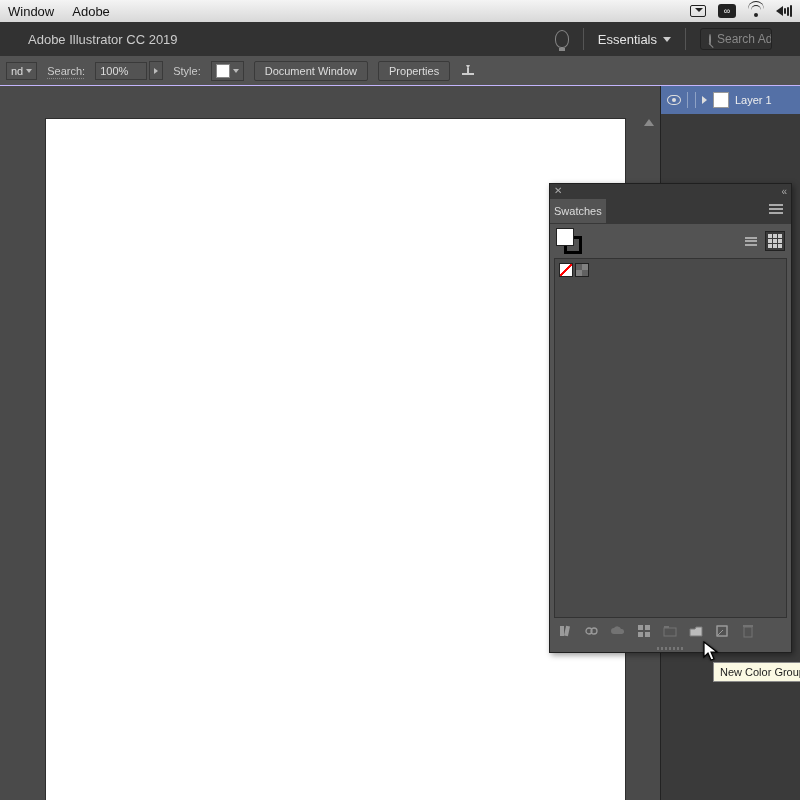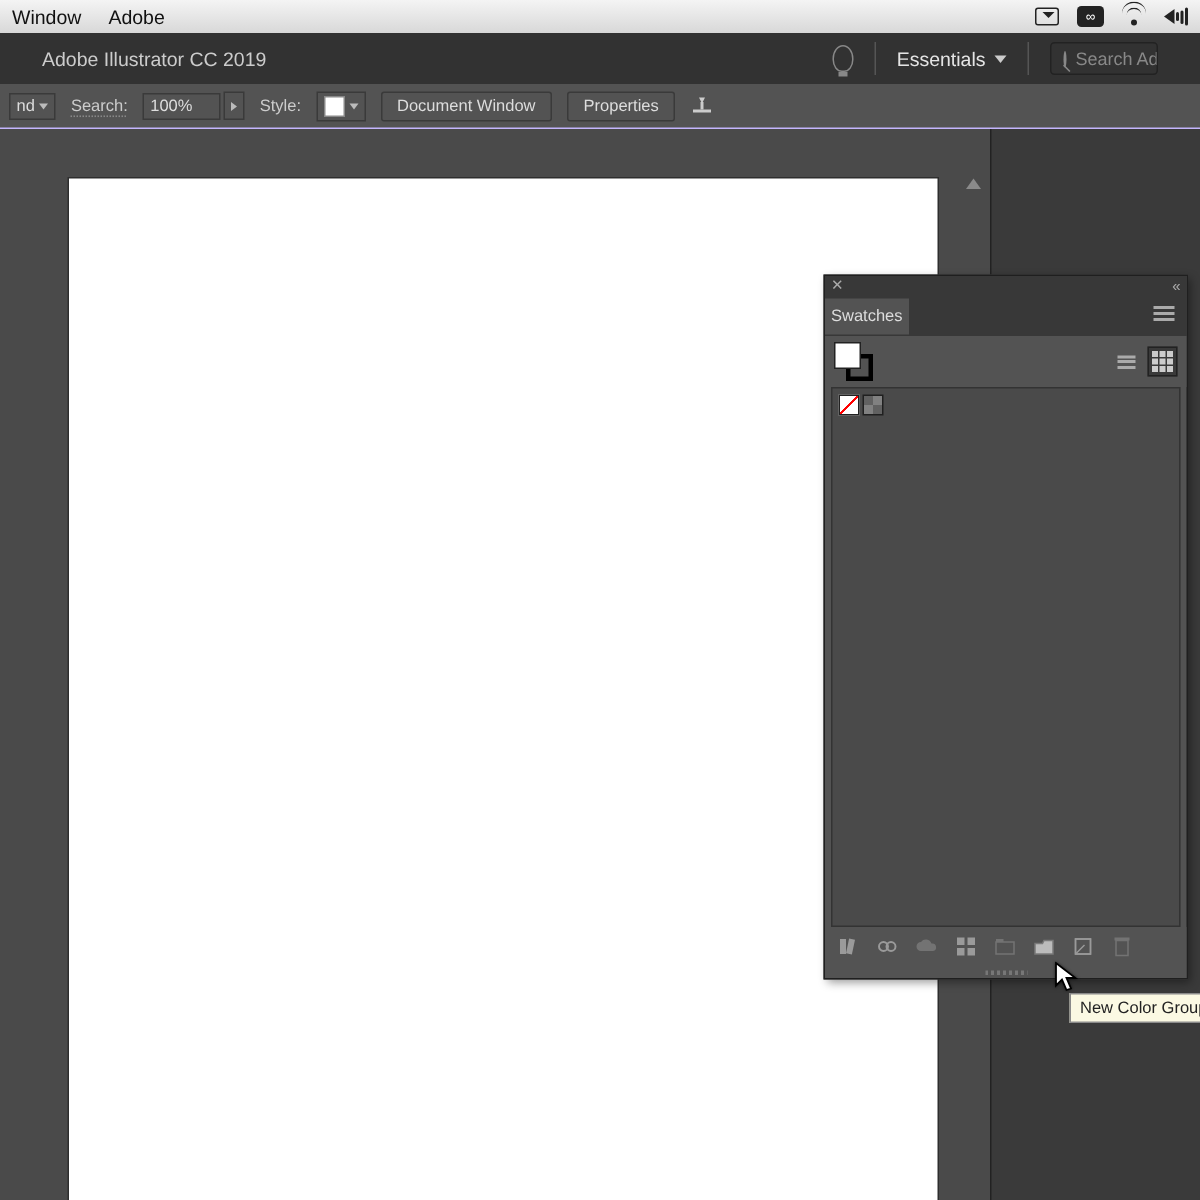--- a/index.html
+++ b/index.html
@@ -159,20 +159,27 @@
 </div>
 
 <div class="workspace">
   <div class="gutter-top"></div>
   <div class="artboard"></div>
   <div class="vscroll">
       <span class="up"></span>
     </div>
 
   <div class="right-panels">
+    <div class="layer-row">
+      <span class="eye"></span>
+      <span class="lock-col"></span>
+      <span class="disclose"></span>
+      <span class="layer-thumb"></span>
+      <span>Layer 1</span>
+    </div>
   </div>
 </div>
 
 <div class="swatches-panel">
   <div class="sp-top">
     <span class="sp-x">✕</span>
     <span class="sp-collapse">«</span>
   </div>
   <div class="sp-tabrow">
     <div class="sp-tab">Swatches</div>

